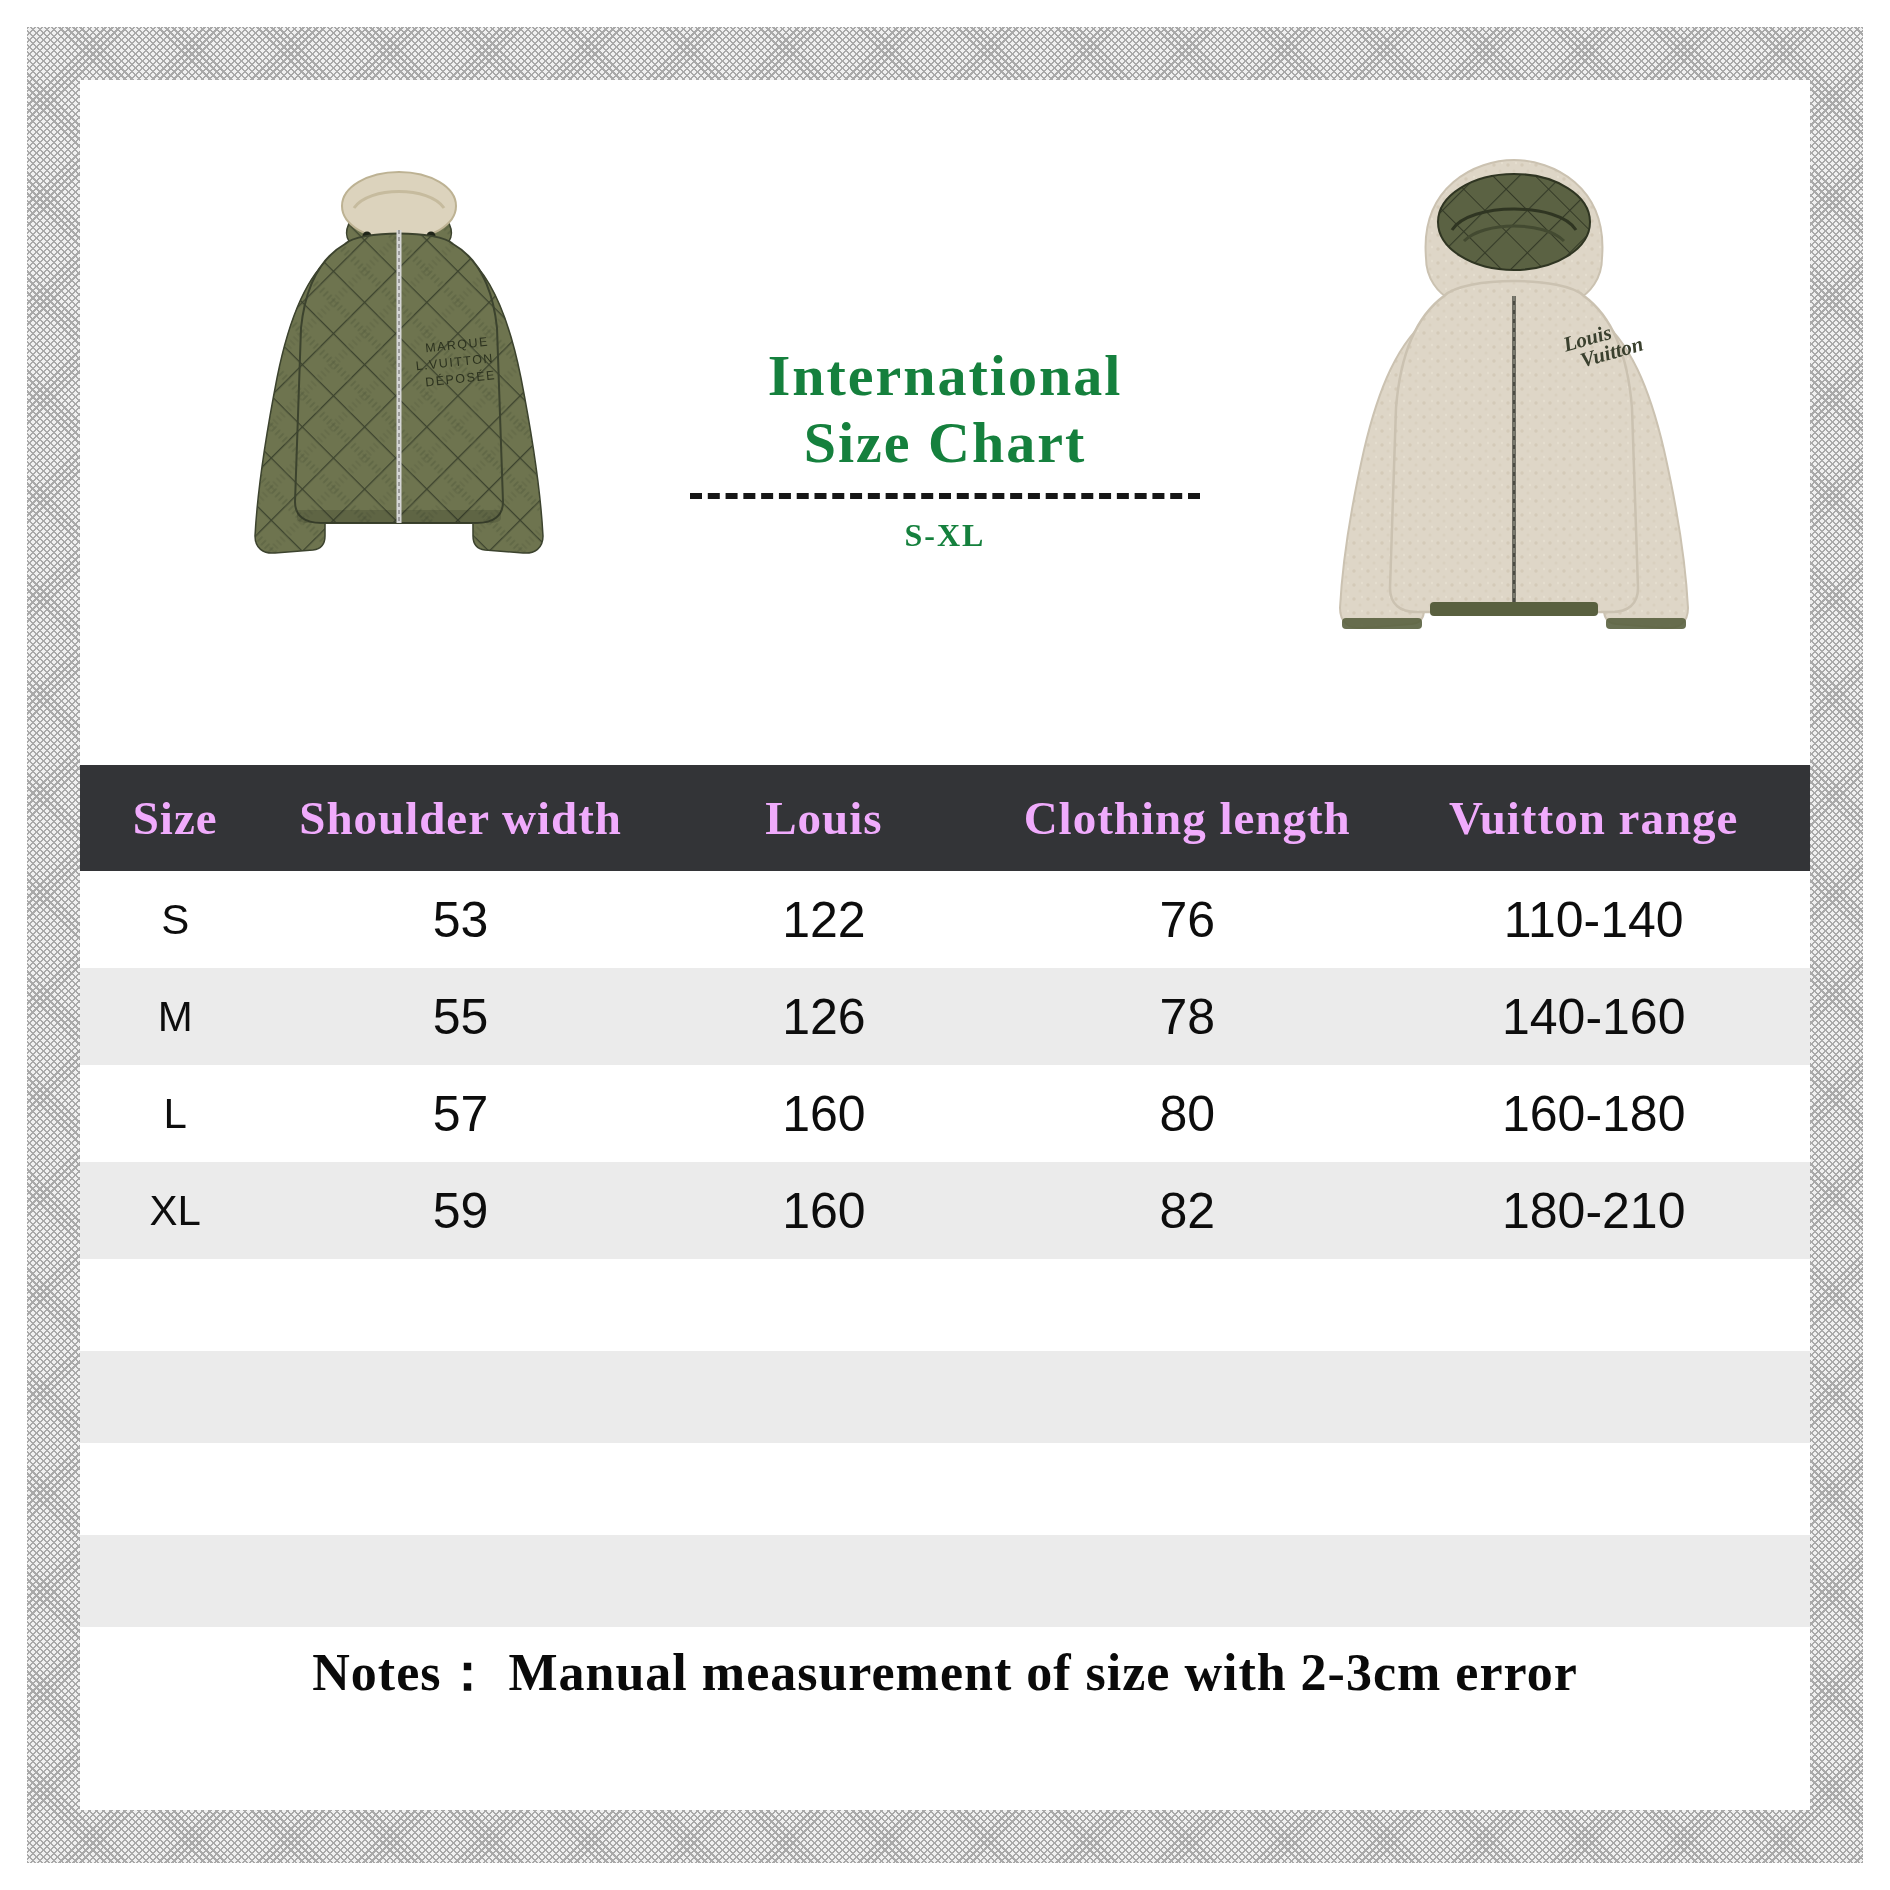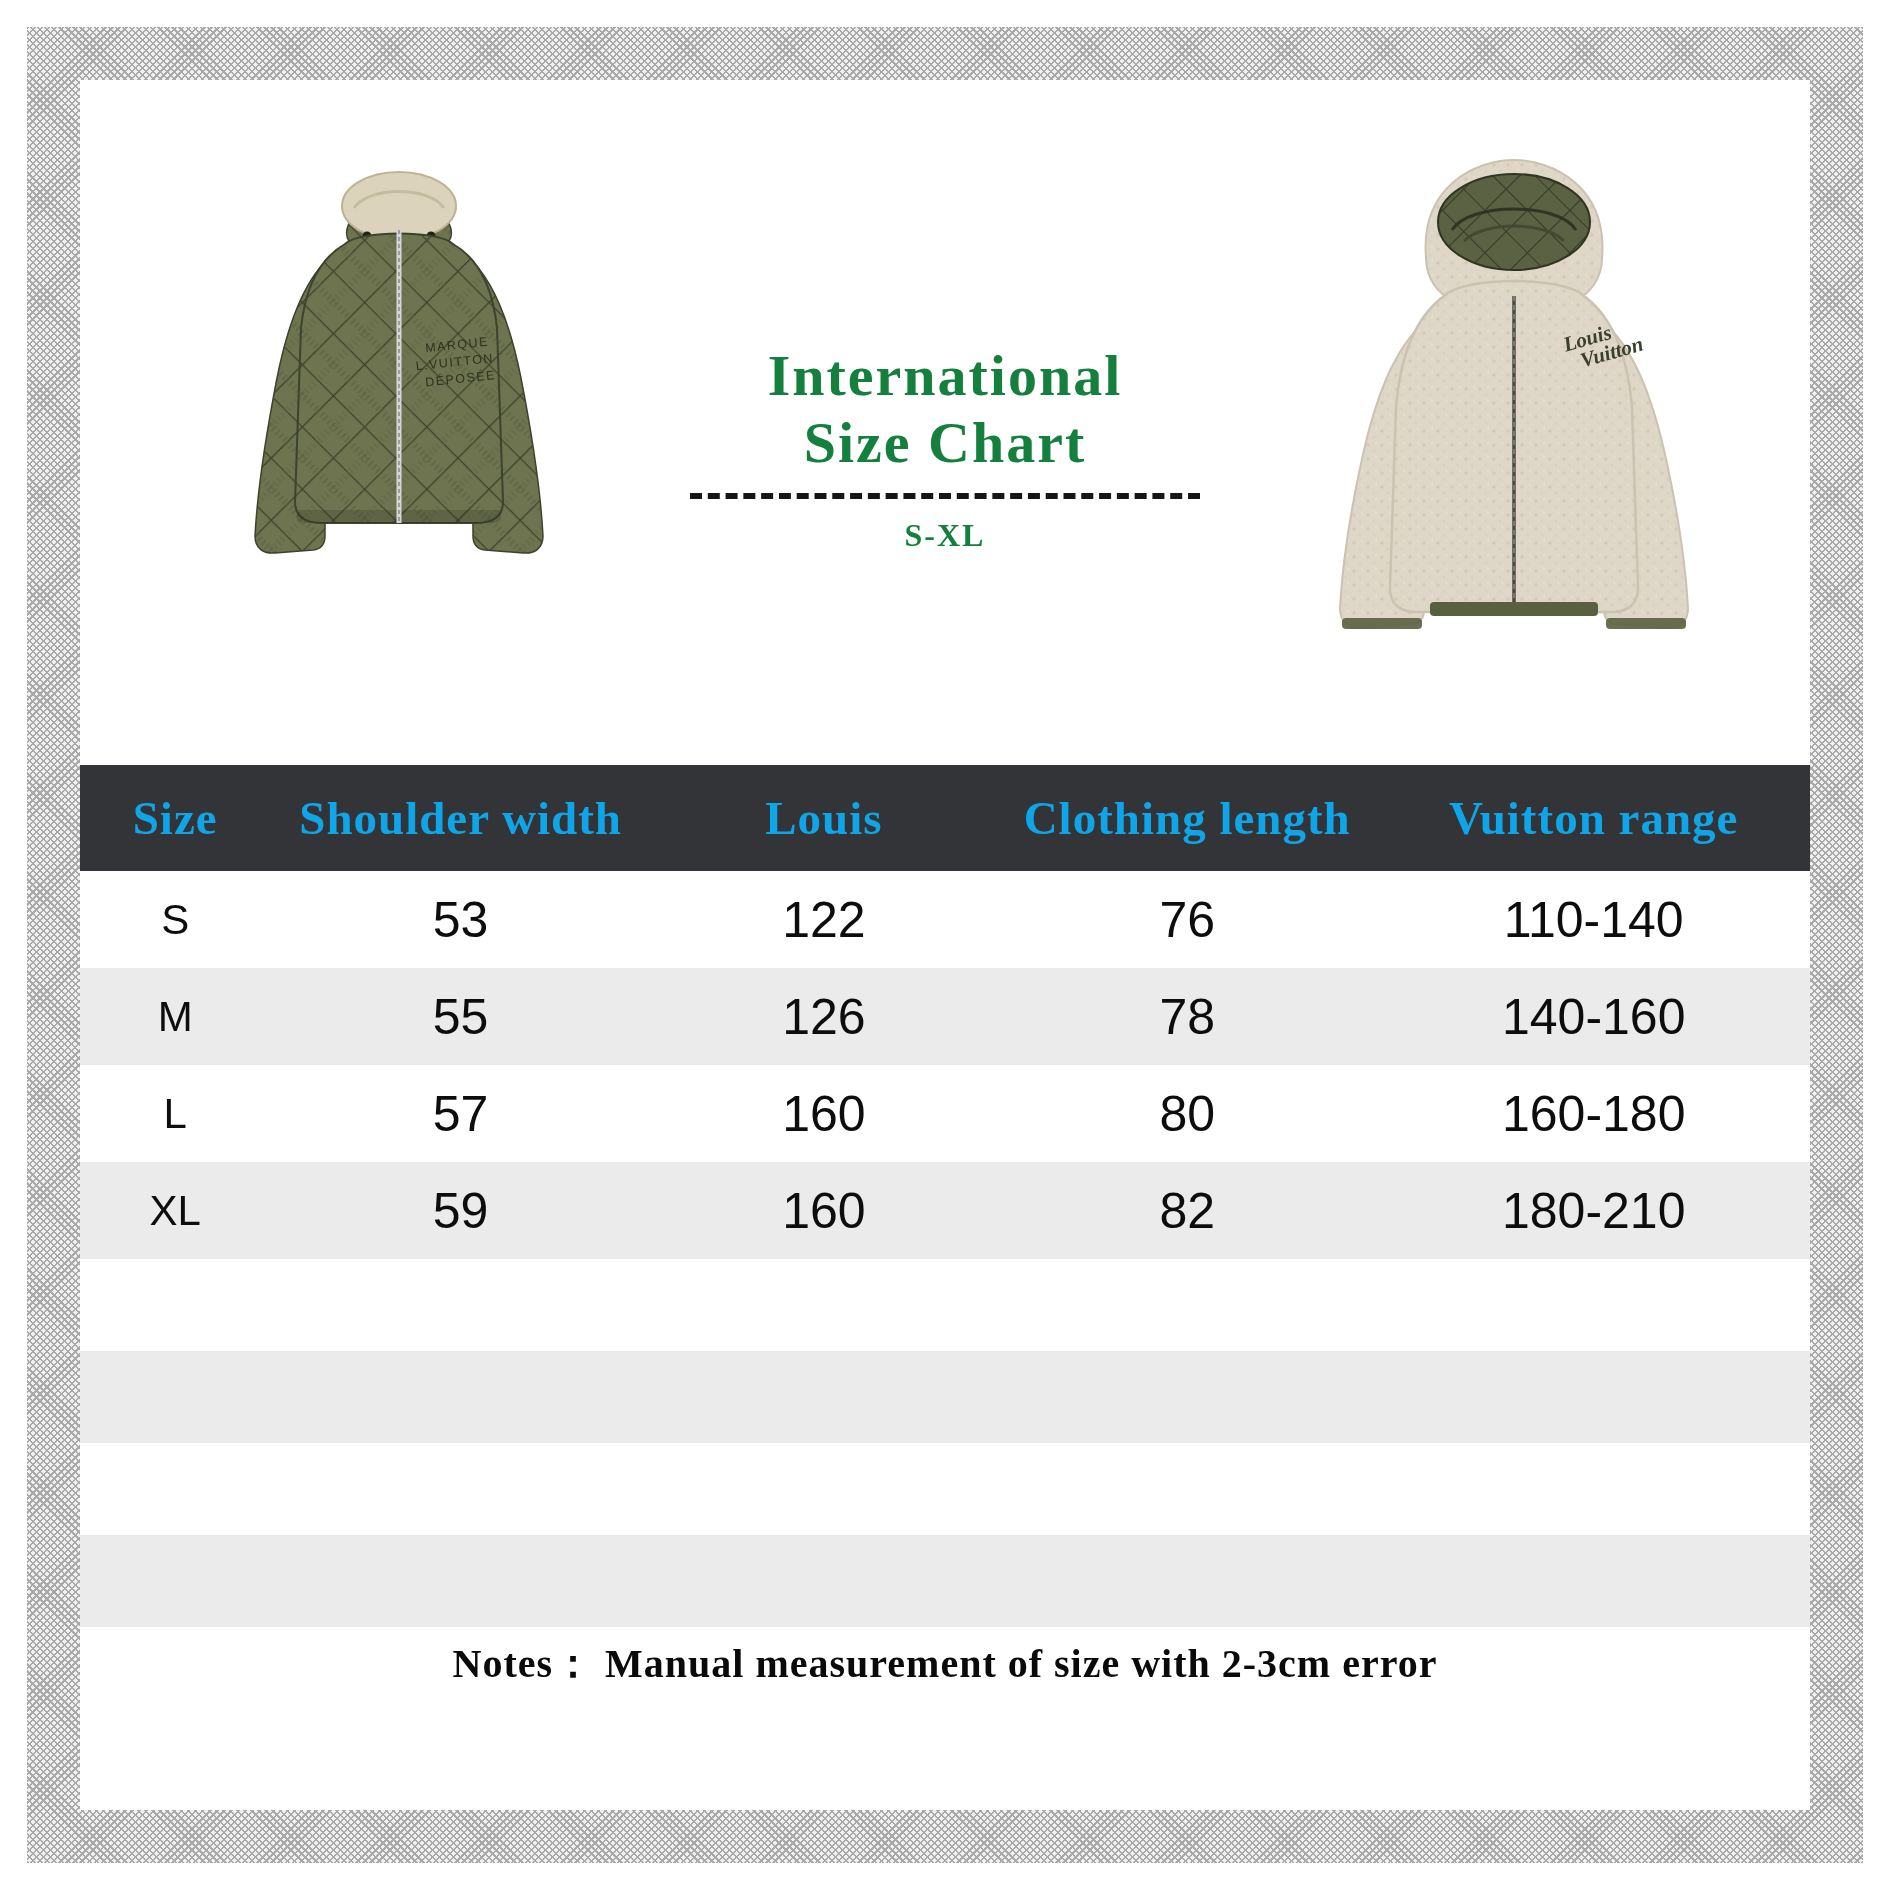--- a/index.html
+++ b/index.html
@@ -21,31 +21,31 @@
 
   .title-block{position:absolute;left:50%;top:262px;transform:translateX(-50%);
                width:640px;text-align:center;color:#15803d;}
   .title-line{font-weight:bold;font-size:58px;line-height:1.16;letter-spacing:2px;}
   .title-dash{width:510px;margin:16px auto 18px auto;border:0;border-top:6px dashed #161616;}
   .size-range{font-weight:bold;font-size:32px;letter-spacing:2px;}
 
   
   table.size-table{position:absolute;left:0;top:685px;width:100%;
     border-collapse:collapse;table-layout:fixed;text-align:center;}
-  table.size-table th{height:104px;background:#333437;color:#0ea5e9;
+  table.size-table th{height:104px;background:#333437;color:#f0abfc;
     font-family:"Liberation Serif",serif;font-weight:bold;font-size:47px;letter-spacing:1px;}
   table.size-table td{height:95px;color:#0d0d0d;
     font-family:"Liberation Sans",sans-serif;font-stretch:condensed;font-size:50px;}
   table.size-table td.size-label{font-size:42px;}
   table.size-table tr.alt{background:#ebebeb;}
   table.size-table tr.empty td{height:90px;}
 
   
   .notes{position:absolute;left:0;right:0;top:1556px;text-align:center;color:#0a0a0a;
-    font-weight:bold;font-size:40px;line-height:1.42;letter-spacing:1px;}
+    font-weight:bold;font-size:52px;line-height:1.42;letter-spacing:1px;}
 
   svg text{user-select:none;}
 </style>
 </head>
 <body>
 
 <div class="canvas">
   <div class="frame"></div>
   <div class="content">
 

